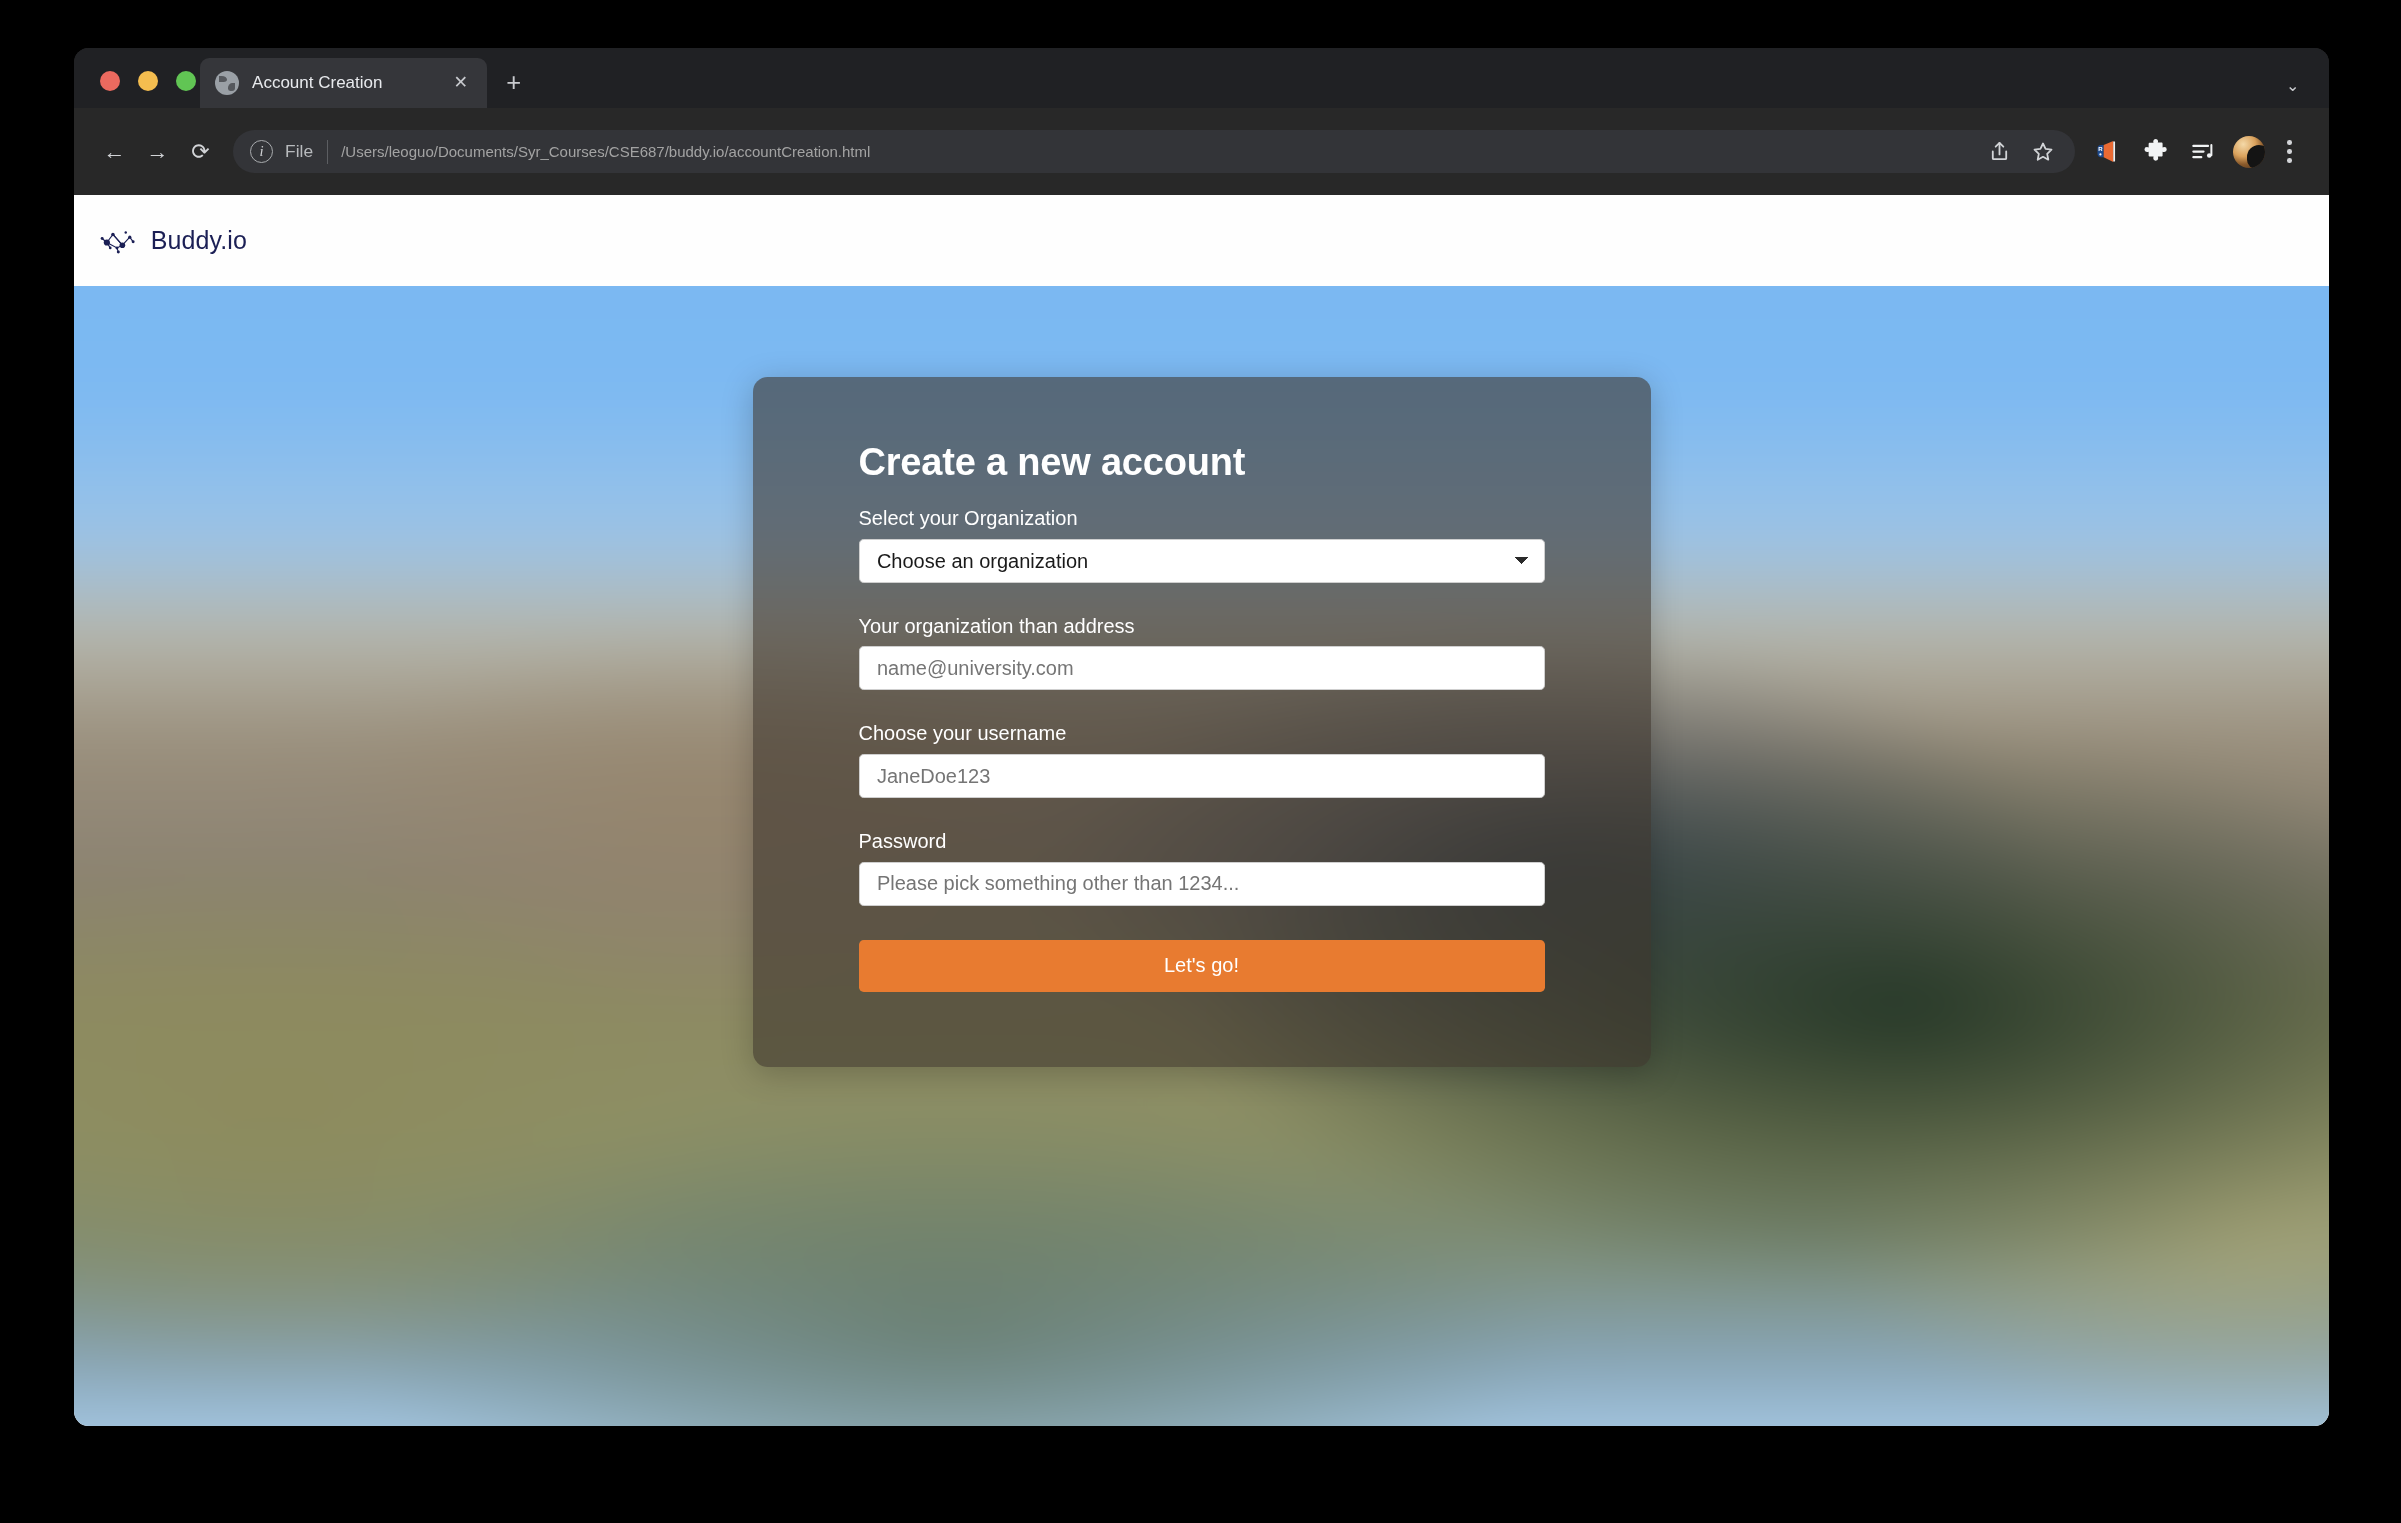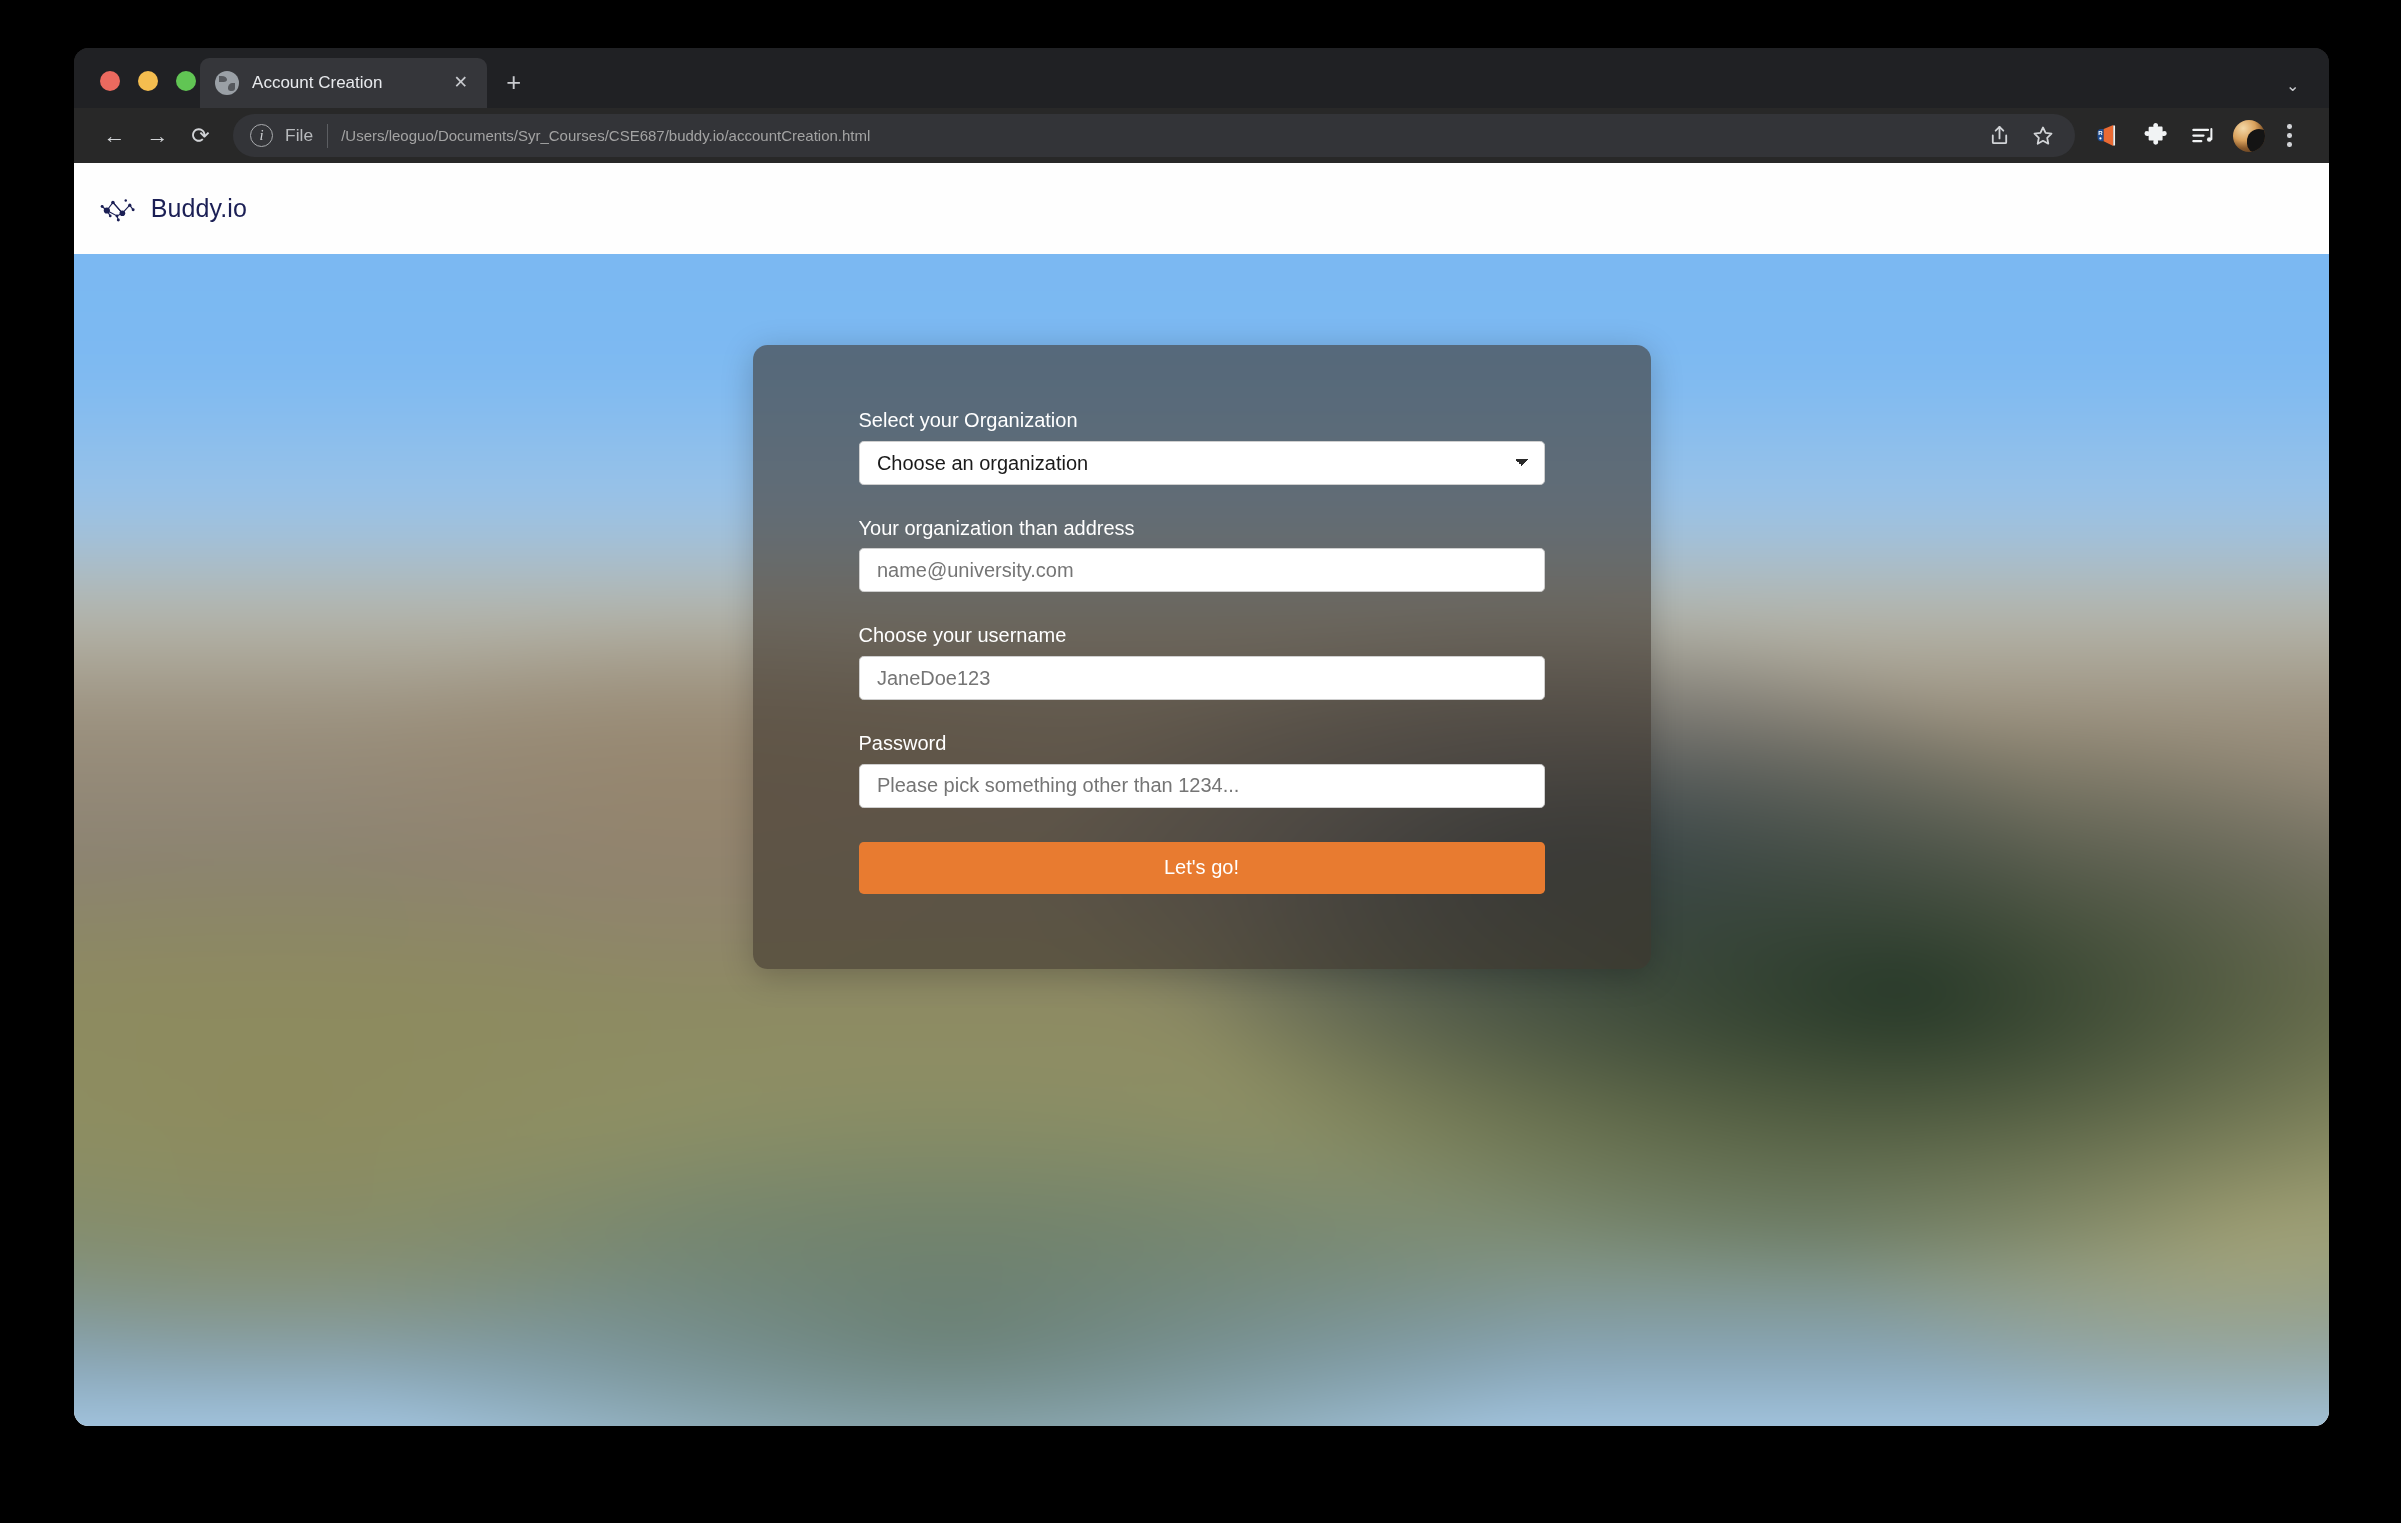--- a/index.html
+++ b/index.html
@@ -11,21 +11,21 @@
   }
 
   
   #browser-window {
     position: absolute;
     left: 74px; top: 48px;
     width: 2255px; height: 1378px;
     background: #282828;
     border-radius: 14.7px;
     overflow: hidden;
-    display: flex; flex-direction: column;
+    display: flex; flex-direction: column; gap: 16px;
   }
 
   
   #tab-strip {
     height: 60px;
     background: #202124;
     position: relative;
     display: flex; align-items: flex-end;
     flex: 0 0 auto;
   }
@@ -392,20 +392,21 @@
           </g>
         </svg>
       </span>
       <span id="brand-name">Buddy.io</span>
     </div>
 
     <div id="hero">
       <div id="hero-bg"></div>
 
       <div id="account-card">
+        <div id="card-title">Create a new account</div>
 
         <div class="field-block">
           <div class="field-label">Select your Organization</div>
           <select class="control">
             <option>Choose an organization</option>
           </select>
         </div>
 
         <div class="field-block">
           <div class="field-label">Your organization than address</div>

